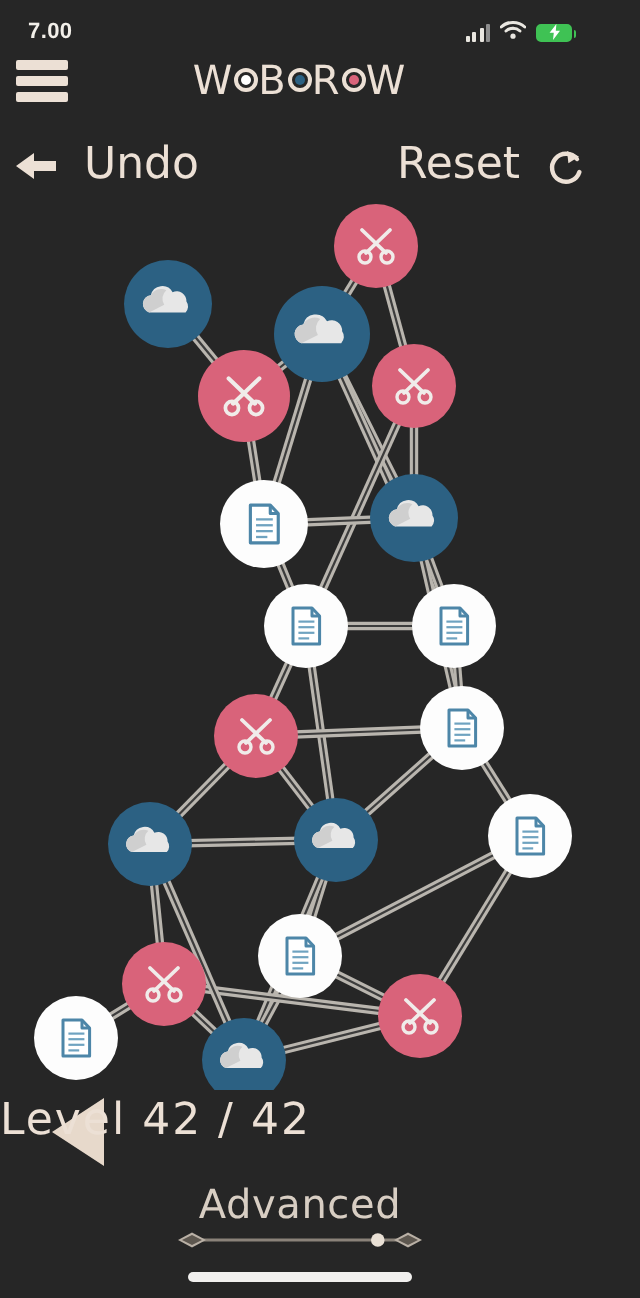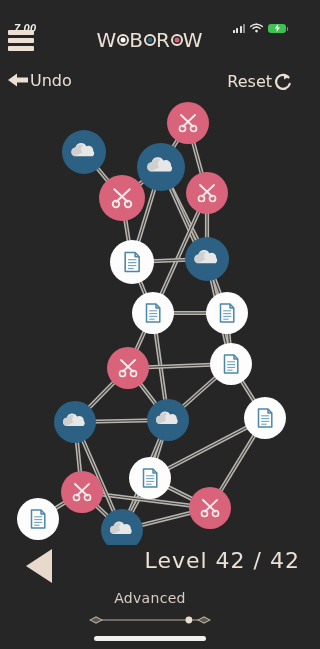--- a/index.html
+++ b/index.html
@@ -12,24 +12,23 @@
   }
   #app {
     position:relative;
     width:300px; height:649px;
     background:#262626;
     color:#ece0d5;
   }
 
   
   .statusbar {
-    position:absolute; top:16px; left:0; width:300px; height:24px;
+    position:absolute; top:4px; left:0; width:300px; height:24px;
     display:flex; align-items:center; justify-content:space-between;
     padding:4px 14px;
-    font-style:italic;
   }
   .status-time {
     font-size:11px; font-weight:bold; color:#f2efe9;
     letter-spacing:0.2px;
   }
   .status-right { display:flex; align-items:center; gap:5px; }
   .sig { display:flex; align-items:flex-end; gap:1.5px; height:9px; }
   .sig i { display:block; width:2px; background:#e9e6e0; border-radius:.5px; }
   .sig i:nth-child(1){ height:3px; }
   .sig i:nth-child(2){ height:5px; }
@@ -77,23 +76,23 @@
     position:absolute; left:50%; top:50%;
     transform:translate(-50%,-50%);
     width:5px; height:5px; border-radius:50%;
   }
 
   
   .actionbar {
     position:absolute; top:68px; left:0; width:300px; height:32px;
   }
   .undo-btn, .reset-btn {
-    position:absolute; display:flex; align-items:center; gap:0;
+    position:absolute; display:flex; align-items:center; gap:12px;
     cursor:pointer; color:#ece0d5;
-    font-size:16px; font-family:"DejaVu Sans", sans-serif;
+    font-size:22px; font-family:"DejaVu Sans", sans-serif;
   }
   .undo-btn { left:6px; top:2px; }
   .reset-btn { right:6px; top:2px;margin-left:36px; }
   .arrow-left-icon { display:block; width:24px; height:20px; }
   .refresh-icon { display:block; width:22px; height:22px; }
 
   
   .board {
     position:absolute; top:100px; left:0; width:300px; height:445px;
   }
@@ -106,32 +105,32 @@
   .prev-level-btn {
     position:absolute; left:26px; top:4px;
     width:0; height:0;
     border-top:17px solid transparent;
     border-bottom:17px solid transparent;
     border-right:26px solid #e7d9cb;
     cursor:pointer;
   }
   .level-label {
     position:absolute; left:0; top:3px; width:300px;
-    text-align:right;
+    text-align:left;
     font-size:22px; color:#ece0d5; letter-spacing:1px;
     font-family:"DejaVu Sans", sans-serif;
   }
 
   
   .difficulty {
     position:absolute; top:590px; left:0; width:300px; height:40px;
   }
   .difficulty-label {
     width:300px; text-align:center;
-    font-size:14px; color:#d8cec3; letter-spacing:.3px;
+    font-size:20px; color:#d8cec3; letter-spacing:.3px;
     font-family:"DejaVu Sans", sans-serif;
   }
   .slider-wrap {
     position:absolute; top:22px; left:0; width:300px; height:16px;
   }
 
   
   .home-indicator {
     position:absolute; bottom:8px; left:50%;
     transform:translateX(-50%);

